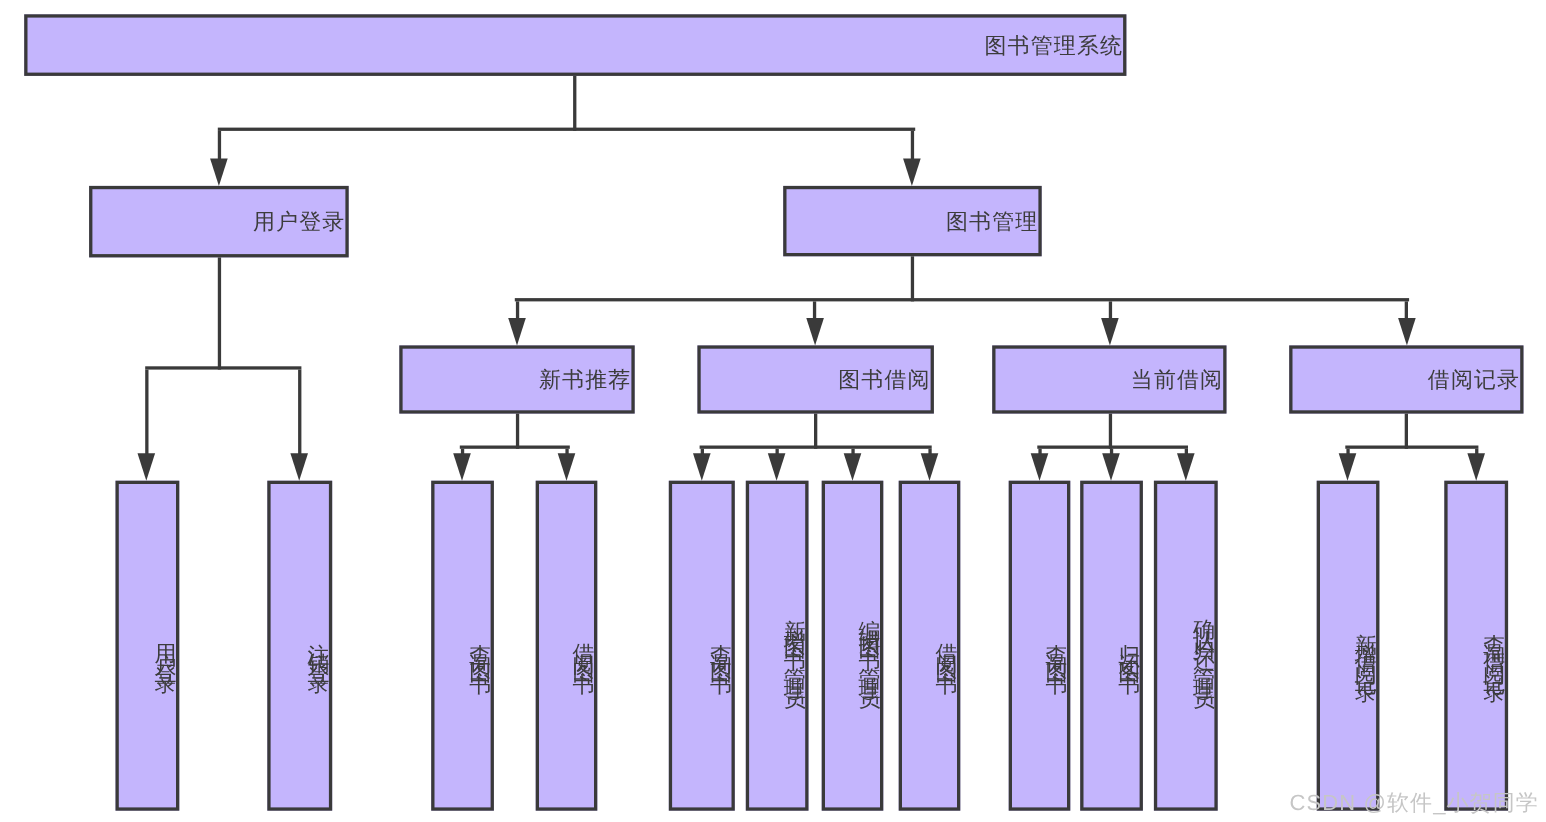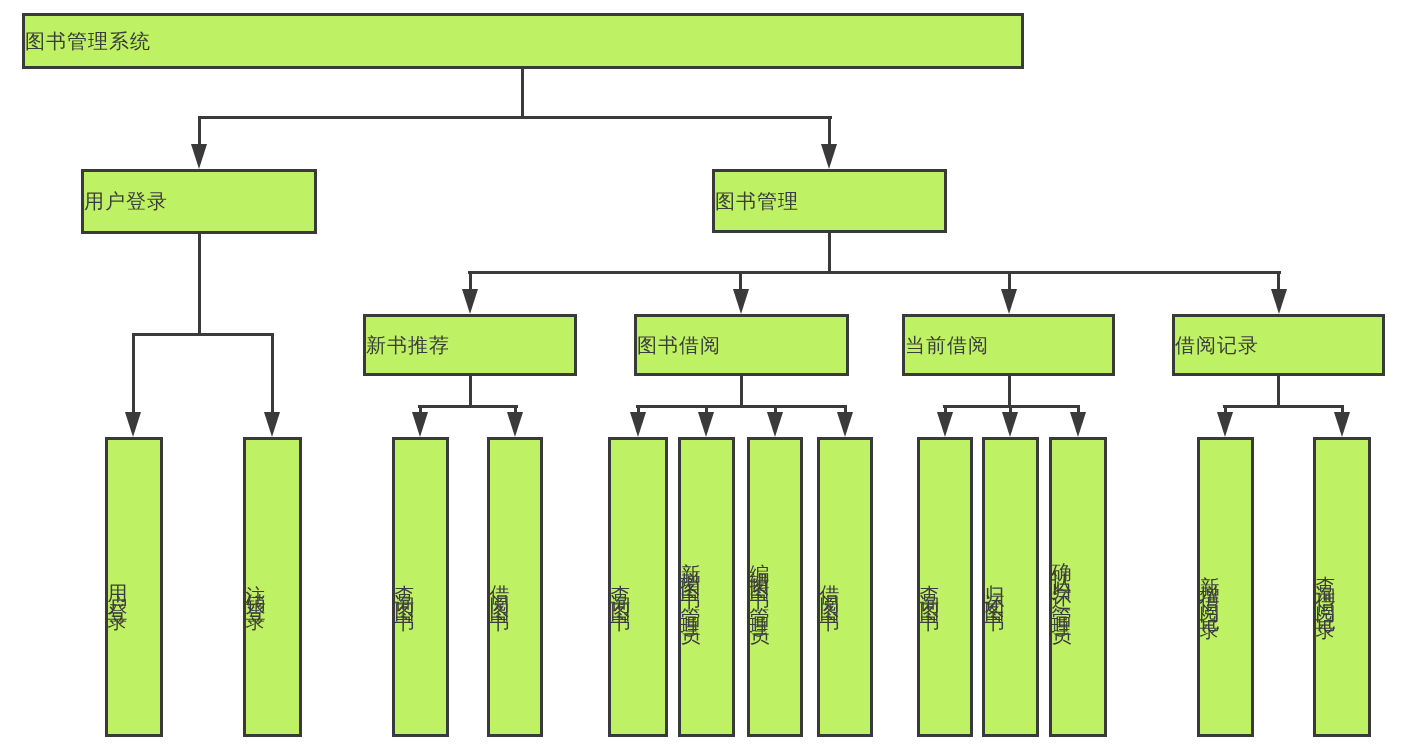--- a/index.html
+++ b/index.html
@@ -14,24 +14,24 @@
   .canvas {
     position: relative;
     width: 1405px;
     height: 747px;
     background: var(--background);
     overflow: hidden;
   }
   .node {
     position: absolute;
     border: 3px solid var(--line);
-    background: #bef264;
+    background: #c4b5fd;
     display: flex;
     align-items: center;
-    justify-content: flex-start;
+    justify-content: flex-end;
     font-size: 20px;
     color: var(--text);
     letter-spacing: 1px;
   }
   .leaf { top: 437px; height: 300px; }
   .vtext {
     writing-mode: vertical-rl;
     text-orientation: mixed;
     letter-spacing: 9px;
     font-size: 20px;
@@ -197,14 +197,15 @@
 
   <div>
     <div class="vline" style="left:1277px; top:376px; height:32px;"></div>
     <div class="hline" style="left:1223px; top:405px; width:121px;"></div>
     <div class="vline" style="left:1224px; top:408px; height:6px;"></div>
     <div class="arrow" style="left:1217px; top:412px;"></div>
     <div class="vline" style="left:1341px; top:408px; height:6px;"></div>
     <div class="arrow" style="left:1334px; top:412px;"></div>
   </div>
 
+  <div class="watermark">CSDN @软件_小贺同学</div>
 
 </div>
 
 </body></html>

